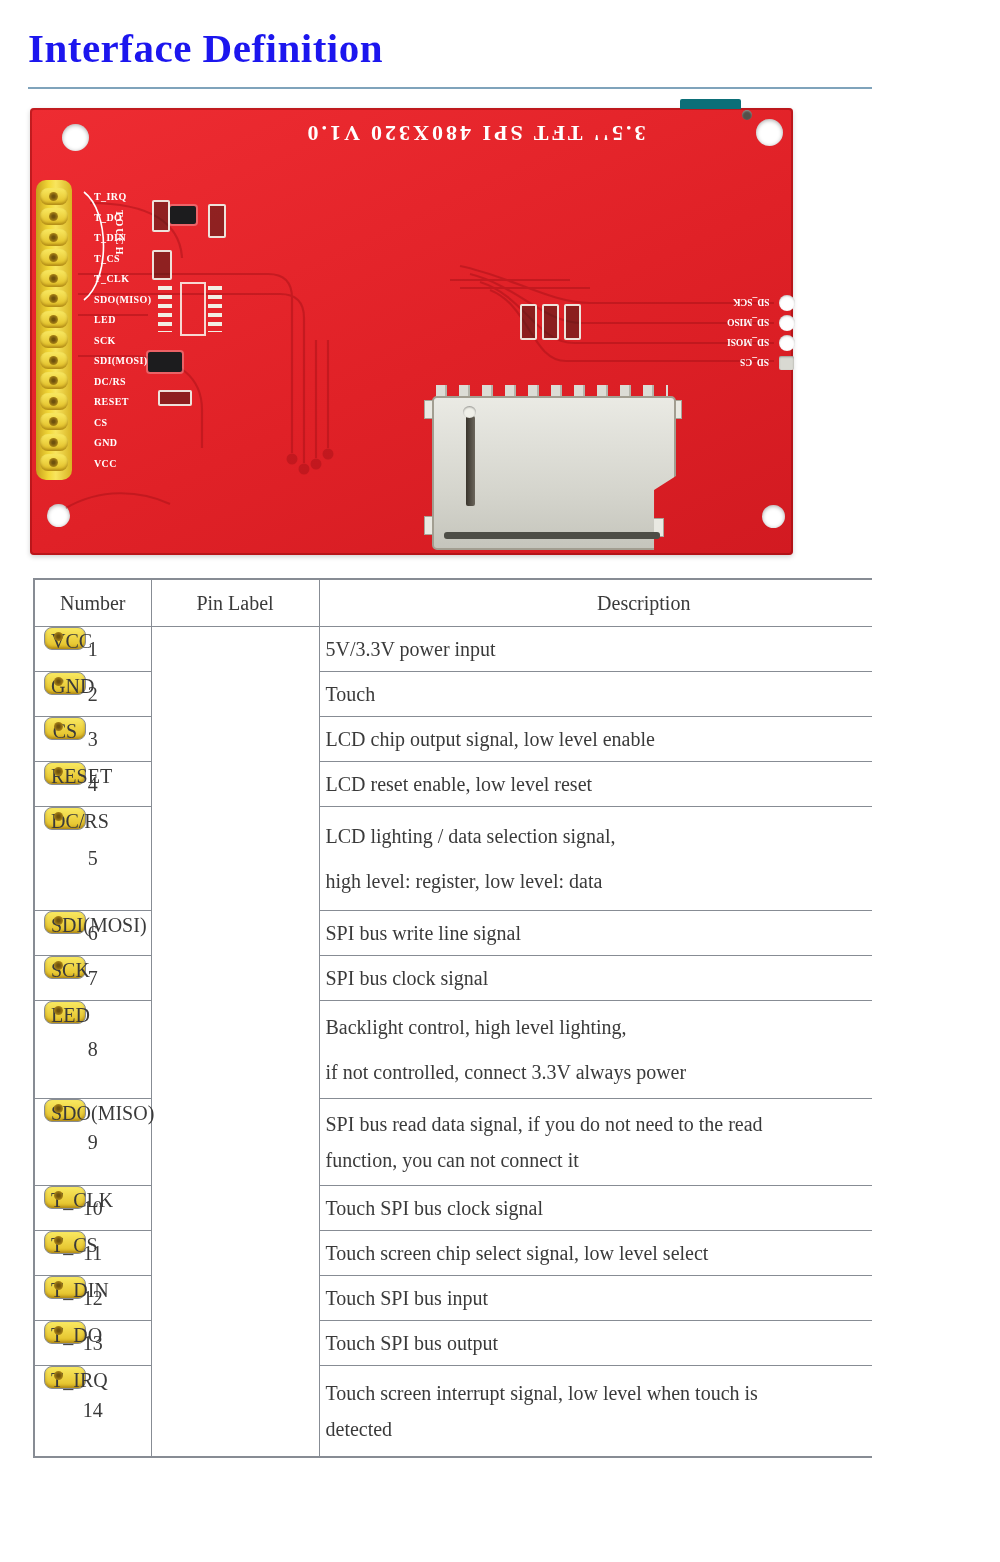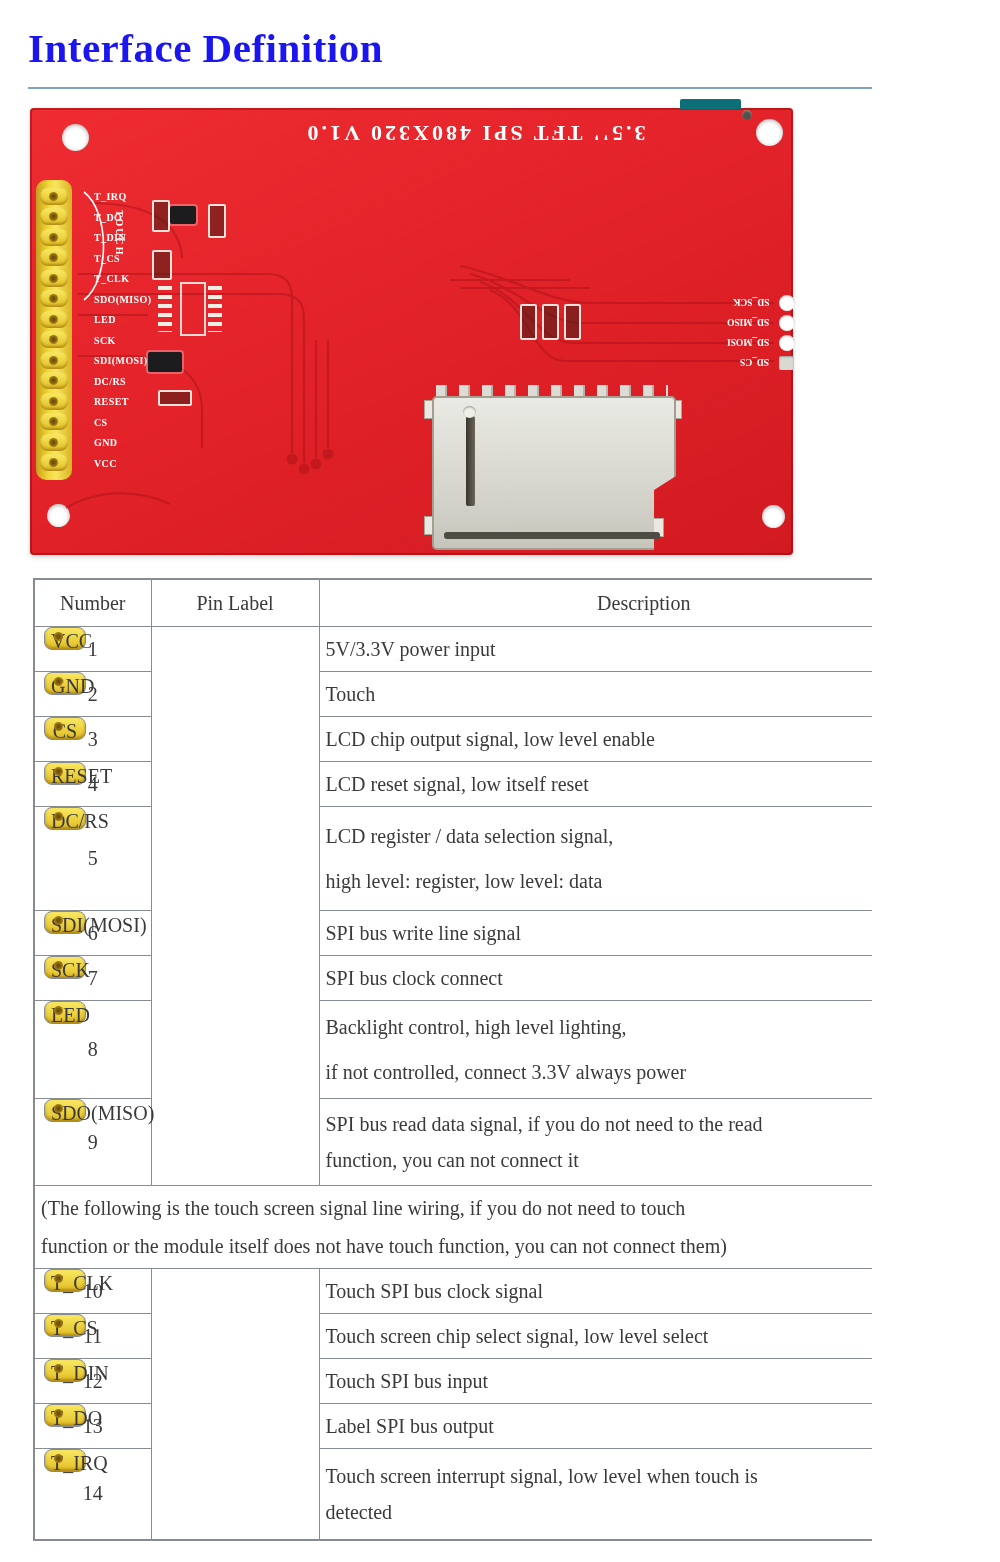--- a/index.html
+++ b/index.html
@@ -232,67 +232,61 @@
           <td class="num">3</td>
           <td class="pin">CS</td>
           <td class="desc">
             <div class="line">LCD chip output signal, low level enable</div>
           </td>
         </tr>
         <tr style="height: 45px;">
           <td class="num">4</td>
           <td class="pin">RESET</td>
           <td class="desc">
-            <div class="line">LCD reset signal, low itself reset</div>
+            <div class="line">LCD reset enable, low level reset</div>
           </td>
         </tr>
         <tr style="height: 104px;">
           <td class="num">5</td>
           <td class="pin">DC/RS</td>
           <td class="desc spaced">
-            <div class="line">LCD register / data selection signal,</div>
+            <div class="line">LCD lighting / data selection signal,</div>
             <div class="line">high level: register, low level: data</div>
           </td>
         </tr>
         <tr style="height: 45px;">
           <td class="num">6</td>
           <td class="pin">SDI(MOSI)</td>
           <td class="desc">
             <div class="line">SPI bus write line signal</div>
           </td>
         </tr>
         <tr style="height: 45px;">
           <td class="num">7</td>
           <td class="pin">SCK</td>
           <td class="desc">
-            <div class="line">SPI bus clock connect</div>
+            <div class="line">SPI bus clock signal</div>
           </td>
         </tr>
         <tr style="height: 98px;">
           <td class="num">8</td>
           <td class="pin">LED</td>
           <td class="desc spaced">
             <div class="line">Backlight control, high level lighting,</div>
             <div class="line">if not controlled, connect 3.3V always power</div>
           </td>
         </tr>
         <tr style="height: 87px;">
           <td class="num">9</td>
           <td class="pin">SDO(MISO)</td>
           <td class="desc">
             <div class="line">SPI bus read data signal, if you do not need to the read</div>
             <div class="line">function, you can not connect it</div>
           </td>
         </tr>
-        <tr style="height: 83px;">
-          <td colspan="3" class="note">
-            <div class="line">(The following is the touch screen signal line wiring, if you do not need to touch</div>
-            <div class="line">function or the module itself does not have touch function, you can not connect them)</div>
-          </td>
-        </tr>
         <tr style="height: 45px;">
           <td class="num">10</td>
           <td class="pin">T_CLK</td>
           <td class="desc">
             <div class="line">Touch SPI bus clock signal</div>
           </td>
         </tr>
         <tr style="height: 45px;">
           <td class="num">11</td>
           <td class="pin">T_CS</td>
@@ -304,21 +298,21 @@
           <td class="num">12</td>
           <td class="pin">T_DIN</td>
           <td class="desc">
             <div class="line">Touch SPI bus input</div>
           </td>
         </tr>
         <tr style="height: 45px;">
           <td class="num">13</td>
           <td class="pin">T_DO</td>
           <td class="desc">
-            <div class="line">Label SPI bus output</div>
+            <div class="line">Touch SPI bus output</div>
           </td>
         </tr>
         <tr style="height: 91px;">
           <td class="num">14</td>
           <td class="pin">T_IRQ</td>
           <td class="desc">
             <div class="line">Touch screen interrupt signal, low level when touch is</div>
             <div class="line">detected</div>
           </td>
         </tr>

